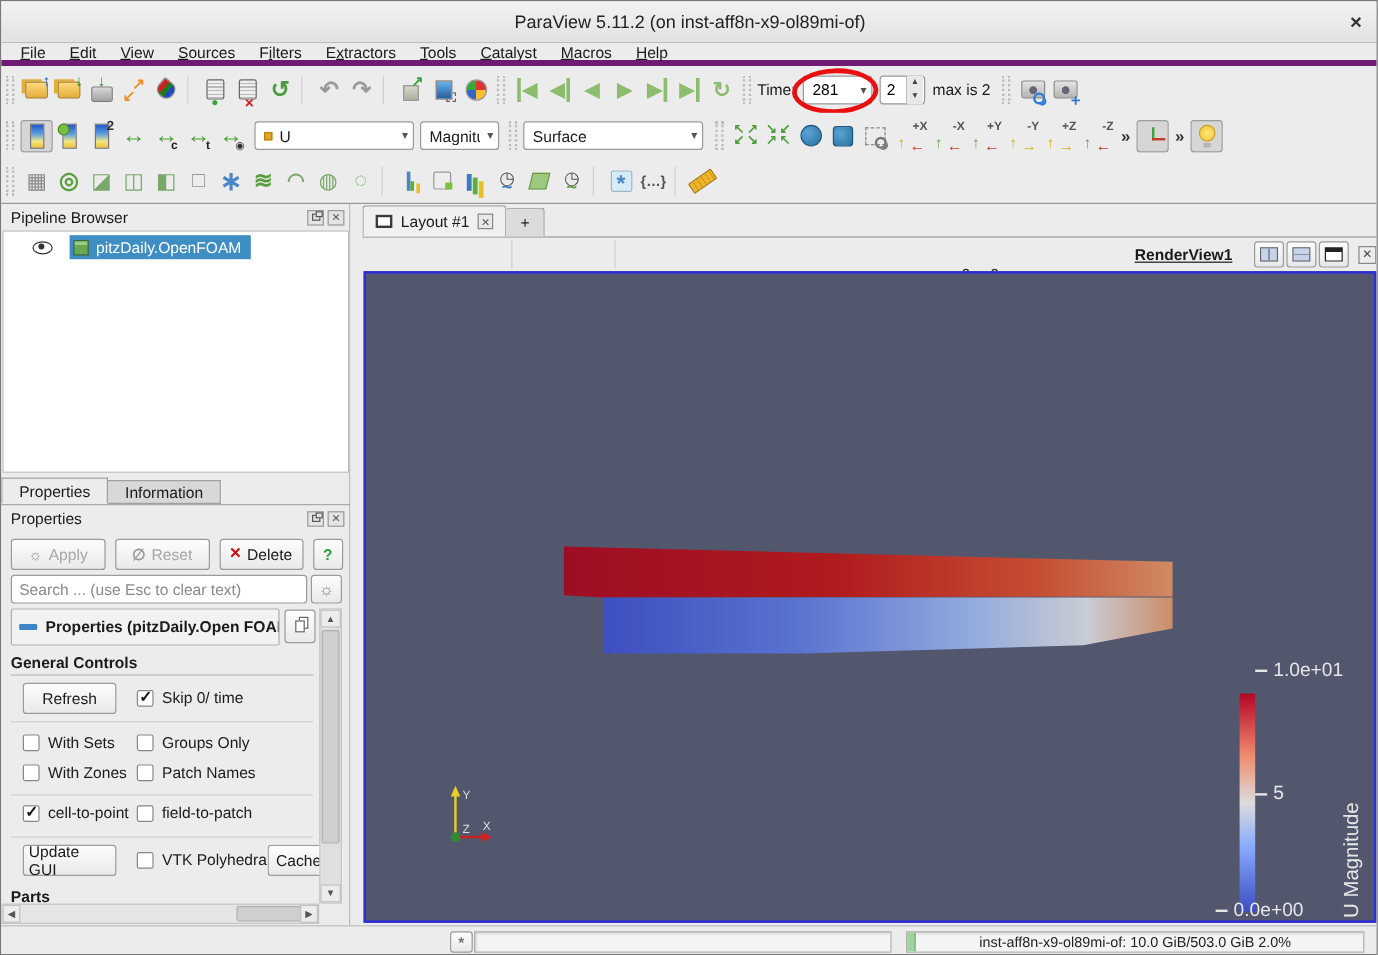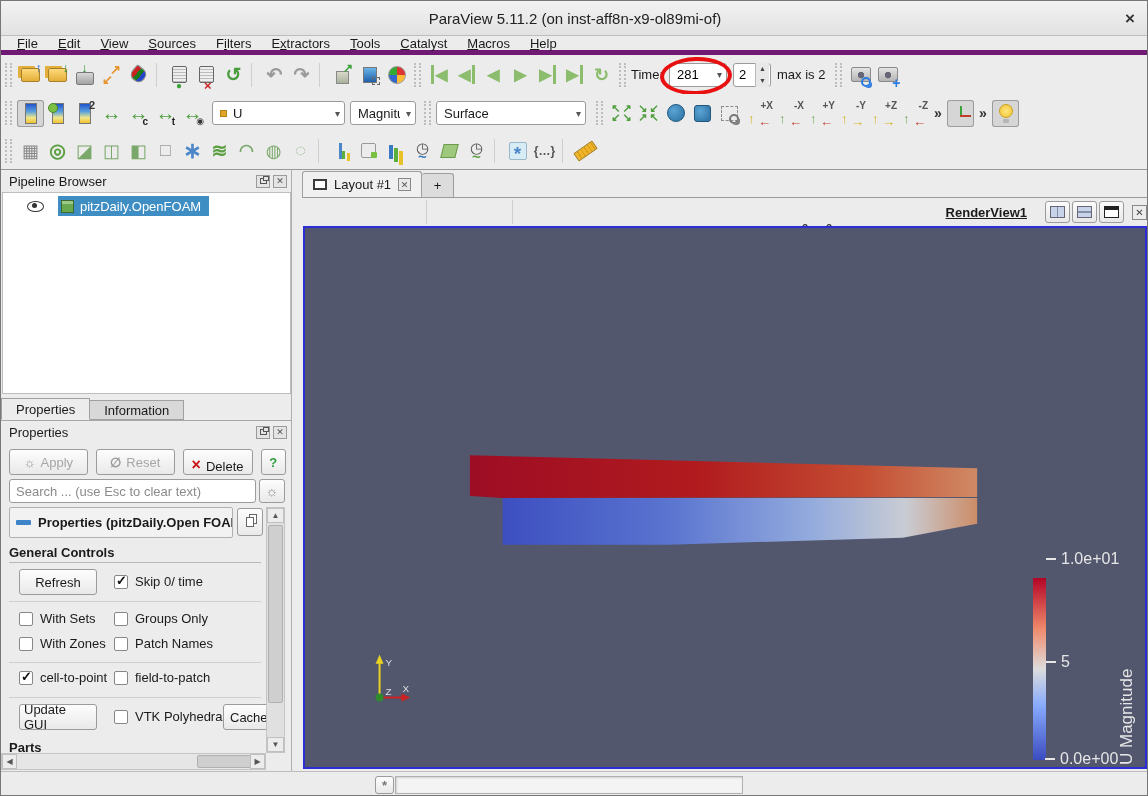--- a/index.html
+++ b/index.html
@@ -468,21 +468,21 @@
     </div>
     <div class="btnrow">
       <span class="btn disabled" style="width:80px;">
           <i class="ic-apply" style="font-style:normal;"></i>
           <span>Apply</span>
         </span>
       <span class="btn disabled" style="width:80px;">
           <i class="ic-reset" style="font-style:normal;"></i>
           <span>Reset</span>
         </span>
-      <span class="btn" style="width:70px;align-items:flex-end;">
+      <span class="btn" style="width:70px;">
           <i class="ic-del" style="font-style:normal;"></i>
           <span>Delete</span>
         </span>
       <span class="btn helpq">?</span>
     </div>
     <div class="searchrow">
       <input class="search" placeholder="Search ... (use Esc to clear text)" style="">
       <span class="gearbtn">☼</span>
     </div>
     <div class="sechdr">
@@ -649,26 +649,30 @@
       </svg>
       <div class="legend-bar"></div>
       <div class="lg-row" style="left:741px; top:322px;">
         <span class="lg-dash"></span>
         <span>1.0e+01</span>
       </div>
       <div class="lg-row" style="left:741px; top:425px;">
         <span class="lg-dash"></span>
         <span>5</span>
       </div>
-      <div class="lg-row" style="left:740px; top:522px;">
+      <div class="lg-row" style="left:708px; top:522px;">
         <span class="lg-dash"></span>
         <span>0.0e+00</span>
       </div>
       <div class="legend-title">U Magnitude</div>
     </div>
   </div>
 
   <div class="statusbar">
     <span class="sb-btn">*</span>
     <span class="sb-field sb-msg"></span>
+    <span class="sb-field sb-mem">
+      <span class="mem-bar"></span>
+      <span>inst-aff8n-x9-ol89mi-of: 10.0 GiB/503.0 GiB 2.0%</span>
+    </span>
   </div>
 
 </div>
 
 </body></html>

